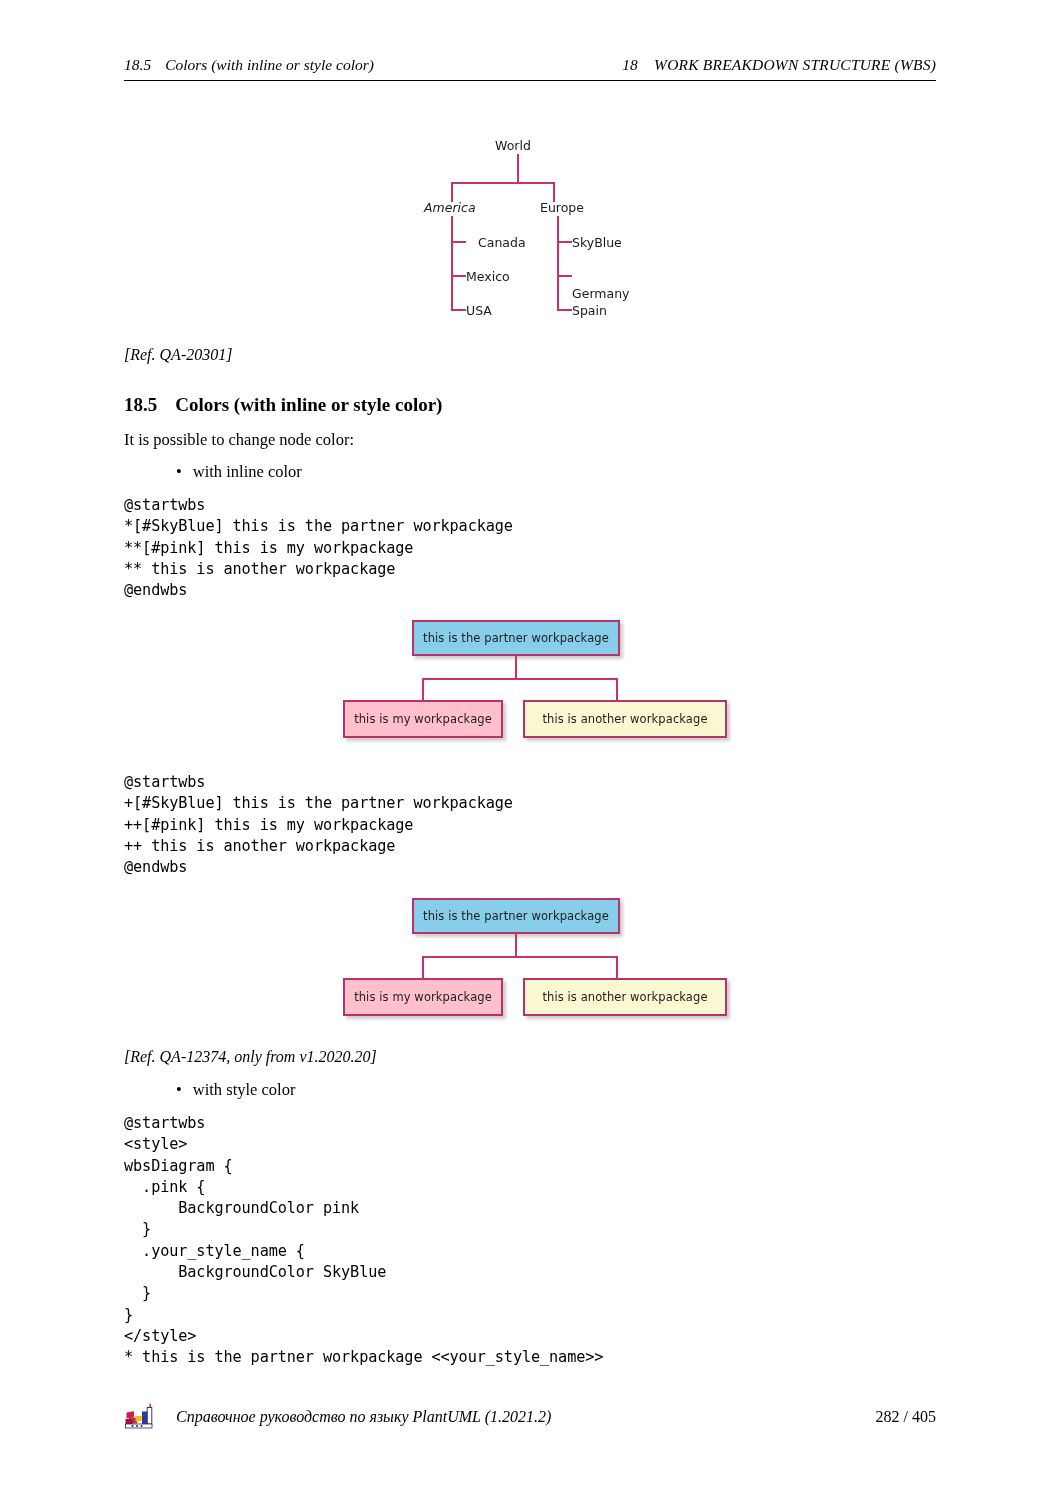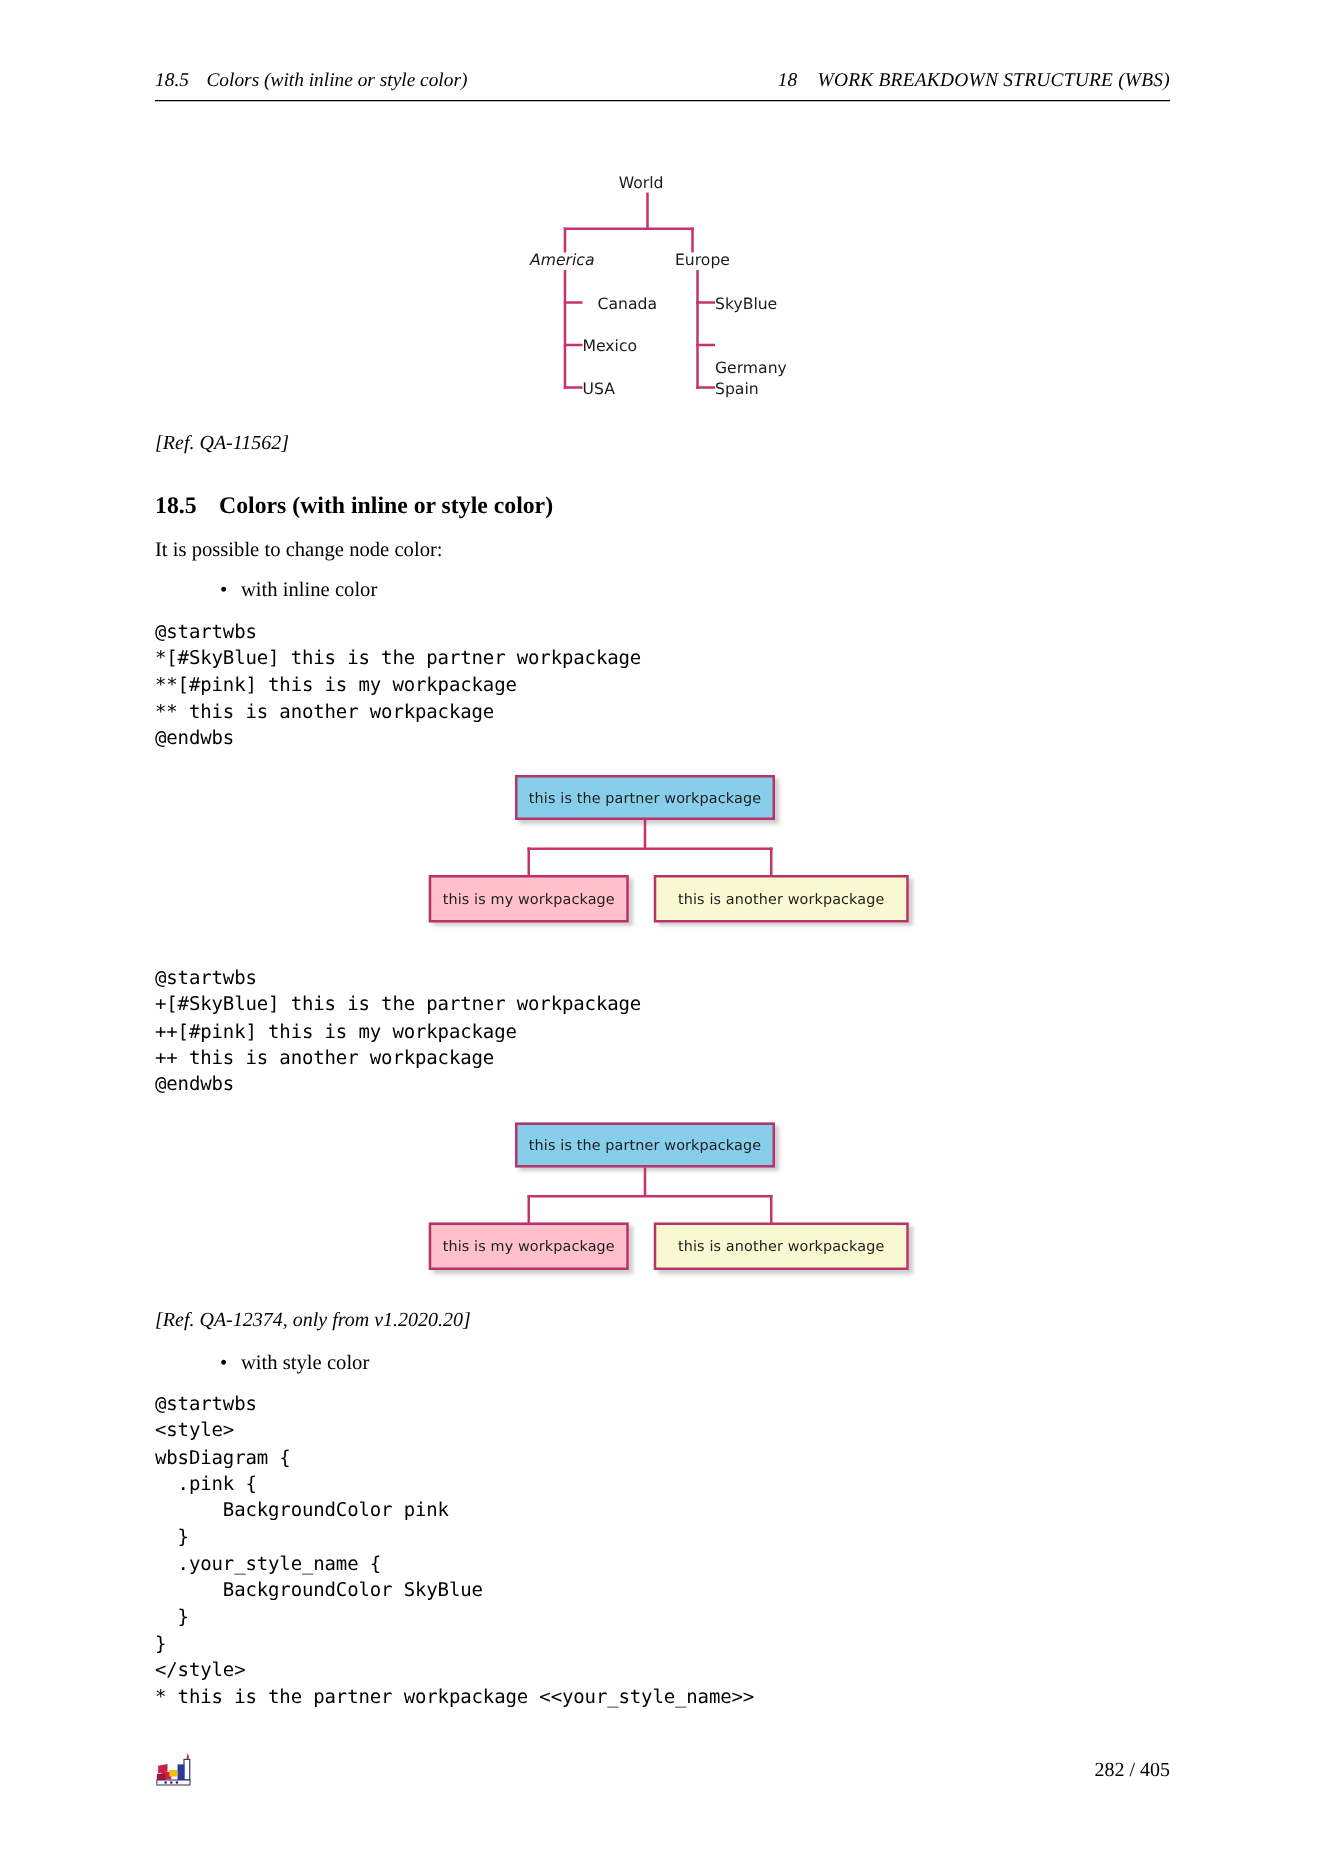--- a/index.html
+++ b/index.html
@@ -208,21 +208,21 @@
   <div class="tline" style="left:47px;  top:113px; width:15px; height:2px;"></div>
   <div class="tline" style="left:47px;  top:147px; width:15px; height:2px;"></div>
   <div class="tline" style="left:47px;  top:181px; width:15px; height:2px;"></div>
 
   <div class="tline" style="left:153px; top:88px;  width:2px;  height:95px;"></div>
   <div class="tline" style="left:153px; top:113px; width:15px; height:2px;"></div>
   <div class="tline" style="left:153px; top:147px; width:15px; height:2px;"></div>
   <div class="tline" style="left:153px; top:181px; width:15px; height:2px;"></div>
 </div>
 
-<div class="ref" id="ref-1">[Ref. QA-11562]</div>
+<div class="ref" id="ref-1">[Ref. QA-20301]</div>
 
 <div class="section-heading"><span class="sec-num">18.5</span><span>Colors (with inline or style color)</span></div>
 
 <div class="para" id="para-intro">It is possible to change node color:</div>
 
 <div class="bullet" id="bullet-inline"><span class="dot">•</span><span>with inline color</span></div>
 
 <div class="code" id="code-1">@startwbs
 *[#SkyBlue] this is the partner workpackage
 **[#pink] this is my workpackage
@@ -287,14 +287,15 @@
       <rect x="1.5" y="19.0" width="7.0" height="5.5" fill="#A8133C"></rect>
 
       <rect x="11.5" y="16.0" width="6.2" height="5.2" fill="#F2C200"></rect>
 
       <rect x="1.5" y="24.0" width="26.5" height="4.0" fill="#FCFCFC" stroke="#2A2A66" stroke-width="0.8"></rect>
       <circle cx="8.5" cy="26.0" r="1.0" fill="#2A2A66"></circle>
       <circle cx="13.0" cy="26.0" r="1.0" fill="#2A2A66"></circle>
       <circle cx="17.5" cy="26.0" r="1.0" fill="#2A2A66"></circle>
     </svg>
   </span>
+  <span class="footer-title">Справочное руководство по языку PlantUML (1.2021.2)</span>
   <span class="footer-page">282 / 405</span>
 </div>
 
 </body></html>

